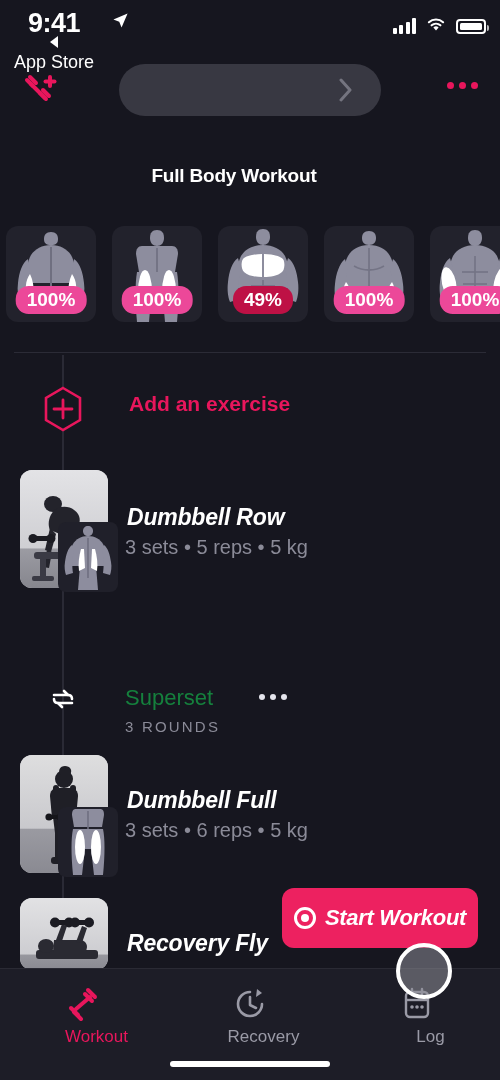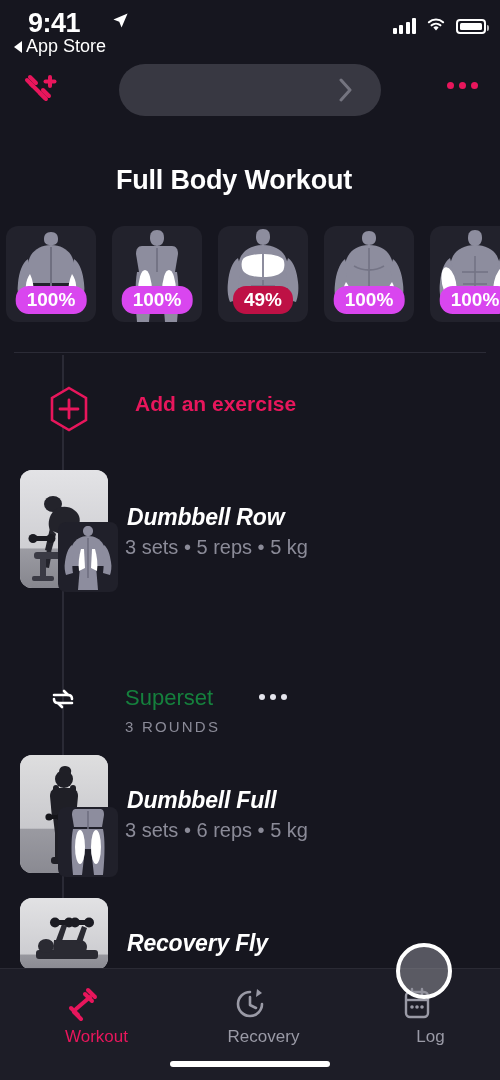--- a/index.html
+++ b/index.html
@@ -15,21 +15,21 @@
 
   
   .statusbar { position:absolute; top:0; left:0; width:500px; height:60px; }
   .sb-time {
     position:absolute; left:28px; top:8px;
     font-size:27px; font-weight:bold; letter-spacing:-0.5px; color:#fff;
   }
   .sb-loc { position:absolute; left:112px; top:12px; }
   .sb-back {
     position:absolute; left:14px; top:36px;
-    font-size:18px; color:#fff; display:flex; align-items:center; gap:4px;
+    font-size:18px; color:#fff; display:flex; align-items:center; gap:4px;flex-direction:column;
   }
   .sb-back .tri {
     width:0;height:0;border-top:6px solid transparent;border-bottom:6px solid transparent;
     border-right:8px solid #fff; display:inline-block;
   }
   .sb-right { position:absolute; right:14px; top:16px; display:flex; align-items:center; gap:9px; }
   .bars { display:flex; align-items:flex-end; gap:2.5px; height:16px; }
   .bars i { display:block; width:4px; background:#fff; border-radius:1px; }
   .bars i:nth-child(1){height:6px}.bars i:nth-child(2){height:9px}
   .bars i:nth-child(3){height:12px}.bars i:nth-child(4){height:16px}
@@ -46,44 +46,44 @@
     display:flex; align-items:center; justify-content:center; gap:0;
   }
   .gym-pill .label { font-size:21px; font-weight:bold; letter-spacing:.4px; color:#fff; }
   .gym-pill .chev { position:absolute; right:28px; top:14px; }
   .hdr-dots { position:absolute; right:22px; top:20px; display:flex; gap:5px; }
   .hdr-dots i { width:7px;height:7px;border-radius:50%;background:#e8165c; display:block;}
 
   
   .wk-title {
     position:absolute; top:165px; left:0; width:468px; text-align:center;
-    font-size:27px; font-weight:bold; letter-spacing:-0.2px; color:#fff;
+    font-size:19px; font-weight:bold; letter-spacing:-0.2px; color:#fff;
   }
 
   
   .muscle-strip { position:absolute; top:226px; left:0; width:500px; height:96px; }
   .mcard {
     position:absolute; top:0; width:90px; height:96px;
     background:#22222c; border-radius:12px; overflow:hidden;
   }
   .mcard .fig { position:absolute; top:0; left:0; width:90px; height:96px; }
   .mbadge {
     position:absolute; bottom:8px; left:50%; transform:translateX(-50%);
-    background:#d946ef; border-radius:13px; padding:3px 11px;
+    background:#ec4899; border-radius:13px; padding:3px 11px;
     font-size:19px; font-weight:bold; color:#fff; white-space:nowrap;
   }
   .mbadge.hot { background:#be1145; }
 
   .divider { position:absolute; top:352px; left:14px; width:472px; height:1px; background:#2b2b36; }
 
   
   .timeline { position:absolute; left:62px; top:355px; width:2px; height:610px; background:#2a2a35; }
 
   
-  .add-row { position:absolute; top:382px; left:6px; width:396px; height:52px; }
+  .add-row { position:absolute; top:382px; left:0; width:396px; height:52px; }
   .hexplus { position:absolute; left:42px; top:4px; width:42px; height:46px; }
   .add-label {
     position:absolute; left:129px; top:10px;
     font-size:21px; font-weight:bold; color:#e8165c;
   }
 
   
   .ex-row { position:absolute; left:0; width:500px; }
   .thumb {
     position:absolute; left:20px; width:88px; height:118px; border-radius:12px;
@@ -463,20 +463,24 @@
             <circle cx="49" cy="24.5" r="5"></circle>
           <rect x="56" y="22" width="12" height="5" rx="2.5"></rect>
           <circle cx="55" cy="24.5" r="5"></circle>
             <circle cx="69" cy="24.5" r="5"></circle>
         </g>
       </svg>
     </div>
     <div class="ex-name" style="top:32px">Recovery Fly</div>
   </div>
 
+  <div class="start-btn">
+    <span class="rec"></span>
+    <span class="txt">Start Workout</span>
+  </div>
 
   <div class="tabbar">
 
     <div class="tab active" style="left:0">
       <span class="ic">
         <svg width="40" height="36" viewBox="0 0 40 36">
           <g stroke="#e8165c" stroke-width="4" stroke-linecap="round">
             <line x1="13" y1="23" x2="27" y2="11"></line>
             <line x1="8" y1="22" x2="15" y2="29"></line>
             <line x1="11" y1="26" x2="18" y2="33"></line>

